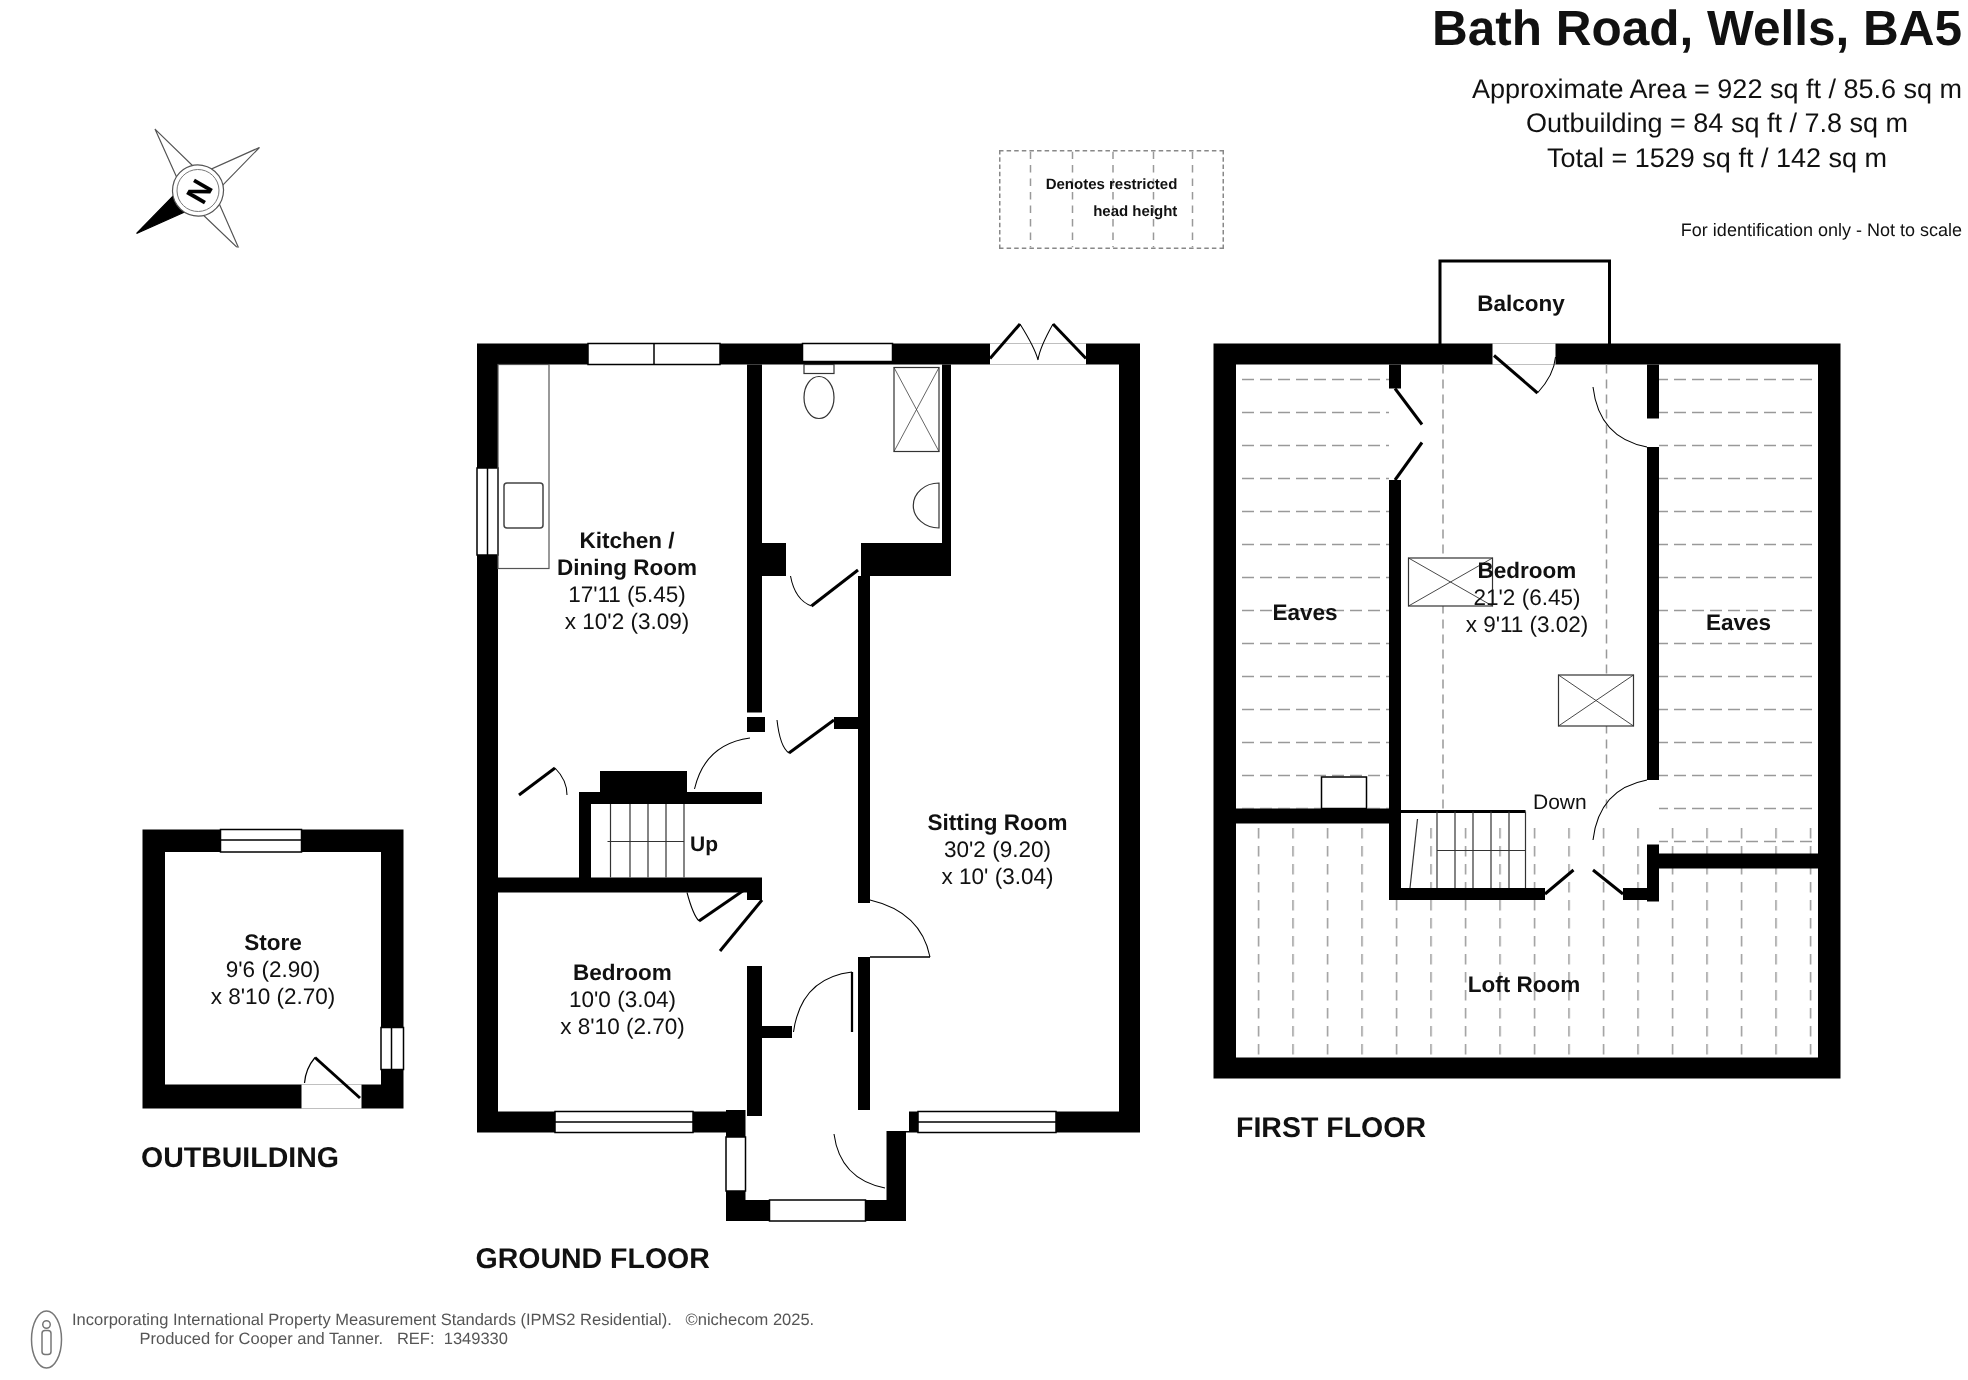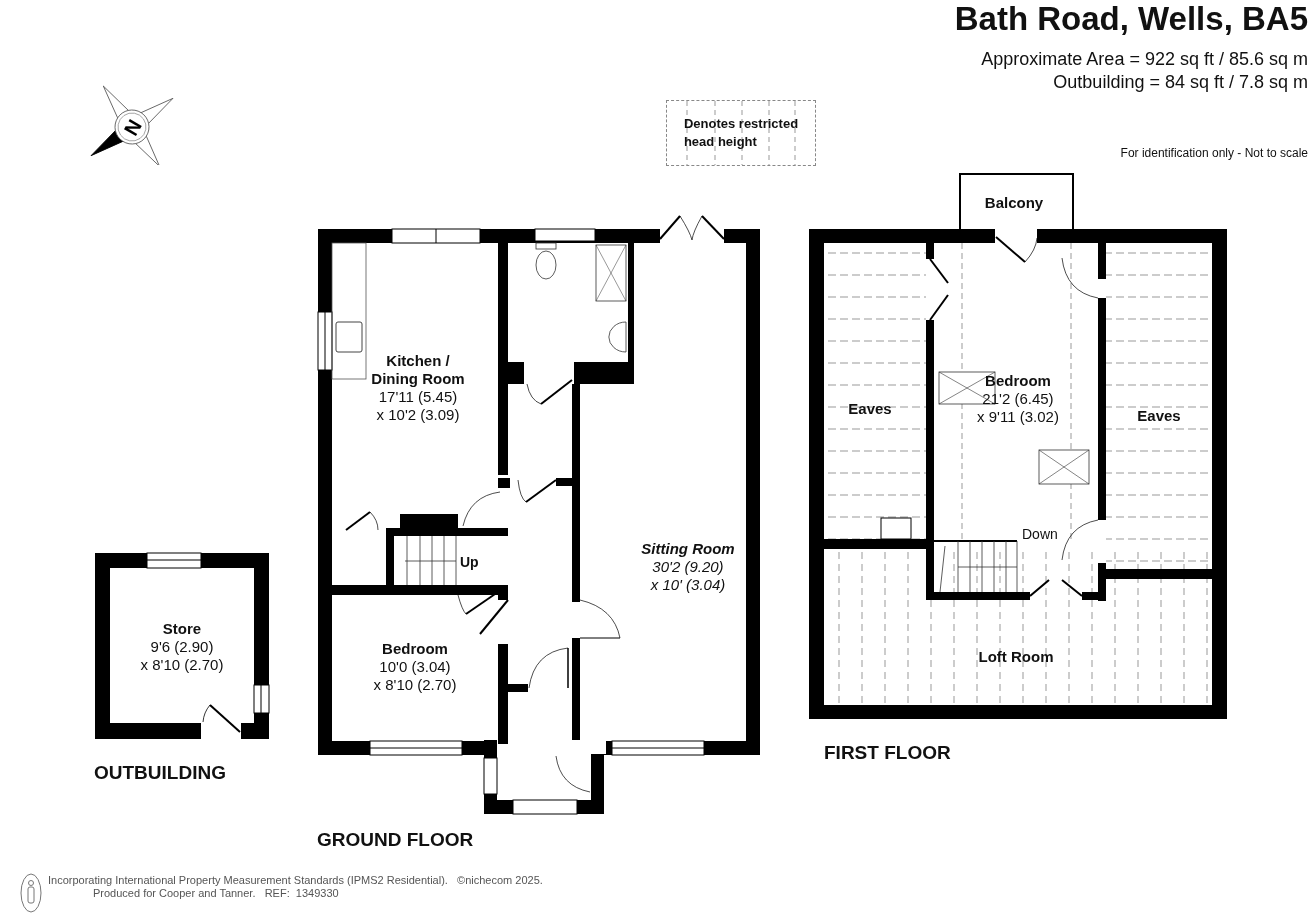--- a/index.html
+++ b/index.html
@@ -1,37 +1,38 @@
 <!DOCTYPE html>
 <html><head>
 <meta charset="utf-8">
 <style>
   html,body{margin:0;padding:0;background:#ffffff;}
   body{width:1312px;height:920px;position:relative;overflow:hidden;font-family:"Liberation Sans",sans-serif;color:#111;}
   .abs{position:absolute;}
   .title{right:4px;top:0px;font-size:33px;font-weight:bold;letter-spacing:0px;text-align:right;white-space:nowrap;}
-  .areas{right:4px;top:48px;text-align:right;font-size:18px;line-height:23px;white-space:nowrap;}
+  .areas{right:4px;top:48px;text-align:center;font-size:18px;line-height:23px;white-space:nowrap;}
   .note{right:4px;top:146px;font-size:12px;text-align:right;white-space:nowrap;}
   .legend{left:666px;top:100px;width:148px;height:64px;border:1px dashed #888;
     background-image:repeating-linear-gradient(90deg,transparent 0,transparent 26px,transparent 26px);
-    text-align:left;font-weight:bold;font-size:13px;line-height:18px;display:flex;align-items:center;justify-content:center;}
+    text-align:right;font-weight:bold;font-size:10px;line-height:18px;display:flex;align-items:center;justify-content:center;}
   .plan{left:0;top:0;width:1312px;height:920px;}
   .label{position:absolute;text-align:center;font-size:15px;line-height:18px;white-space:nowrap;transform:translateX(-50%);}
   .label .n{font-weight:bold;}
   .floor{position:absolute;font-weight:bold;font-size:19px;white-space:nowrap;}
   .footer{left:48px;top:874px;font-size:11px;line-height:13px;color:#555;}
   .footer-icon{left:20px;top:873px;width:22px;height:40px;}
 </style>
 </head>
 <body>
 
 <div class="abs title">Bath Road, Wells, BA5</div>
 <div class="abs areas">
   <div>Approximate Area = 922 sq ft / 85.6 sq m</div>
   <div>Outbuilding = 84 sq ft / 7.8 sq m</div>
+  <div>Total = 1529 sq ft / 142 sq m</div>
 </div>
 <div class="abs note">For identification only - Not to scale</div>
 
 <div class="abs legend">
   <svg class="abs" style="left:0;top:0" width="148" height="64">
     <g stroke="#999" stroke-dasharray="5,4" stroke-width="1">
       <line x1="20" y1="0" x2="20" y2="64"></line>
         <line x1="48" y1="0" x2="48" y2="64"></line>
       <line x1="75" y1="0" x2="75" y2="64"></line>
         <line x1="102" y1="0" x2="102" y2="64"></line>
@@ -236,21 +237,21 @@
     <line x1="1089" y1="450" x2="1039" y2="484" stroke="#333" stroke-width="0.6"></line>
   </g>
 </svg>
 
 <div class="label" style="left:418px;top:352px;">
   <div class="n">Kitchen /</div>
   <div class="n">Dining Room</div>
   <div>17'11 (5.45)</div>
   <div>x 10'2 (3.09)</div>
 </div>
-<div class="label" style="left:688px;top:540px;font-style:italic;">
+<div class="label" style="left:665px;top:540px;">
   <div class="n">Sitting Room</div>
   <div>30'2 (9.20)</div>
   <div>x 10' (3.04)</div>
 </div>
 <div class="label" style="left:415px;top:640px;">
   <div class="n">Bedroom</div>
   <div>10'0 (3.04)</div>
   <div>x 8'10 (2.70)</div>
 </div>
 <div class="abs n" style="left:460px;top:554px;font-weight:bold;font-size:14px;">Up</div>

